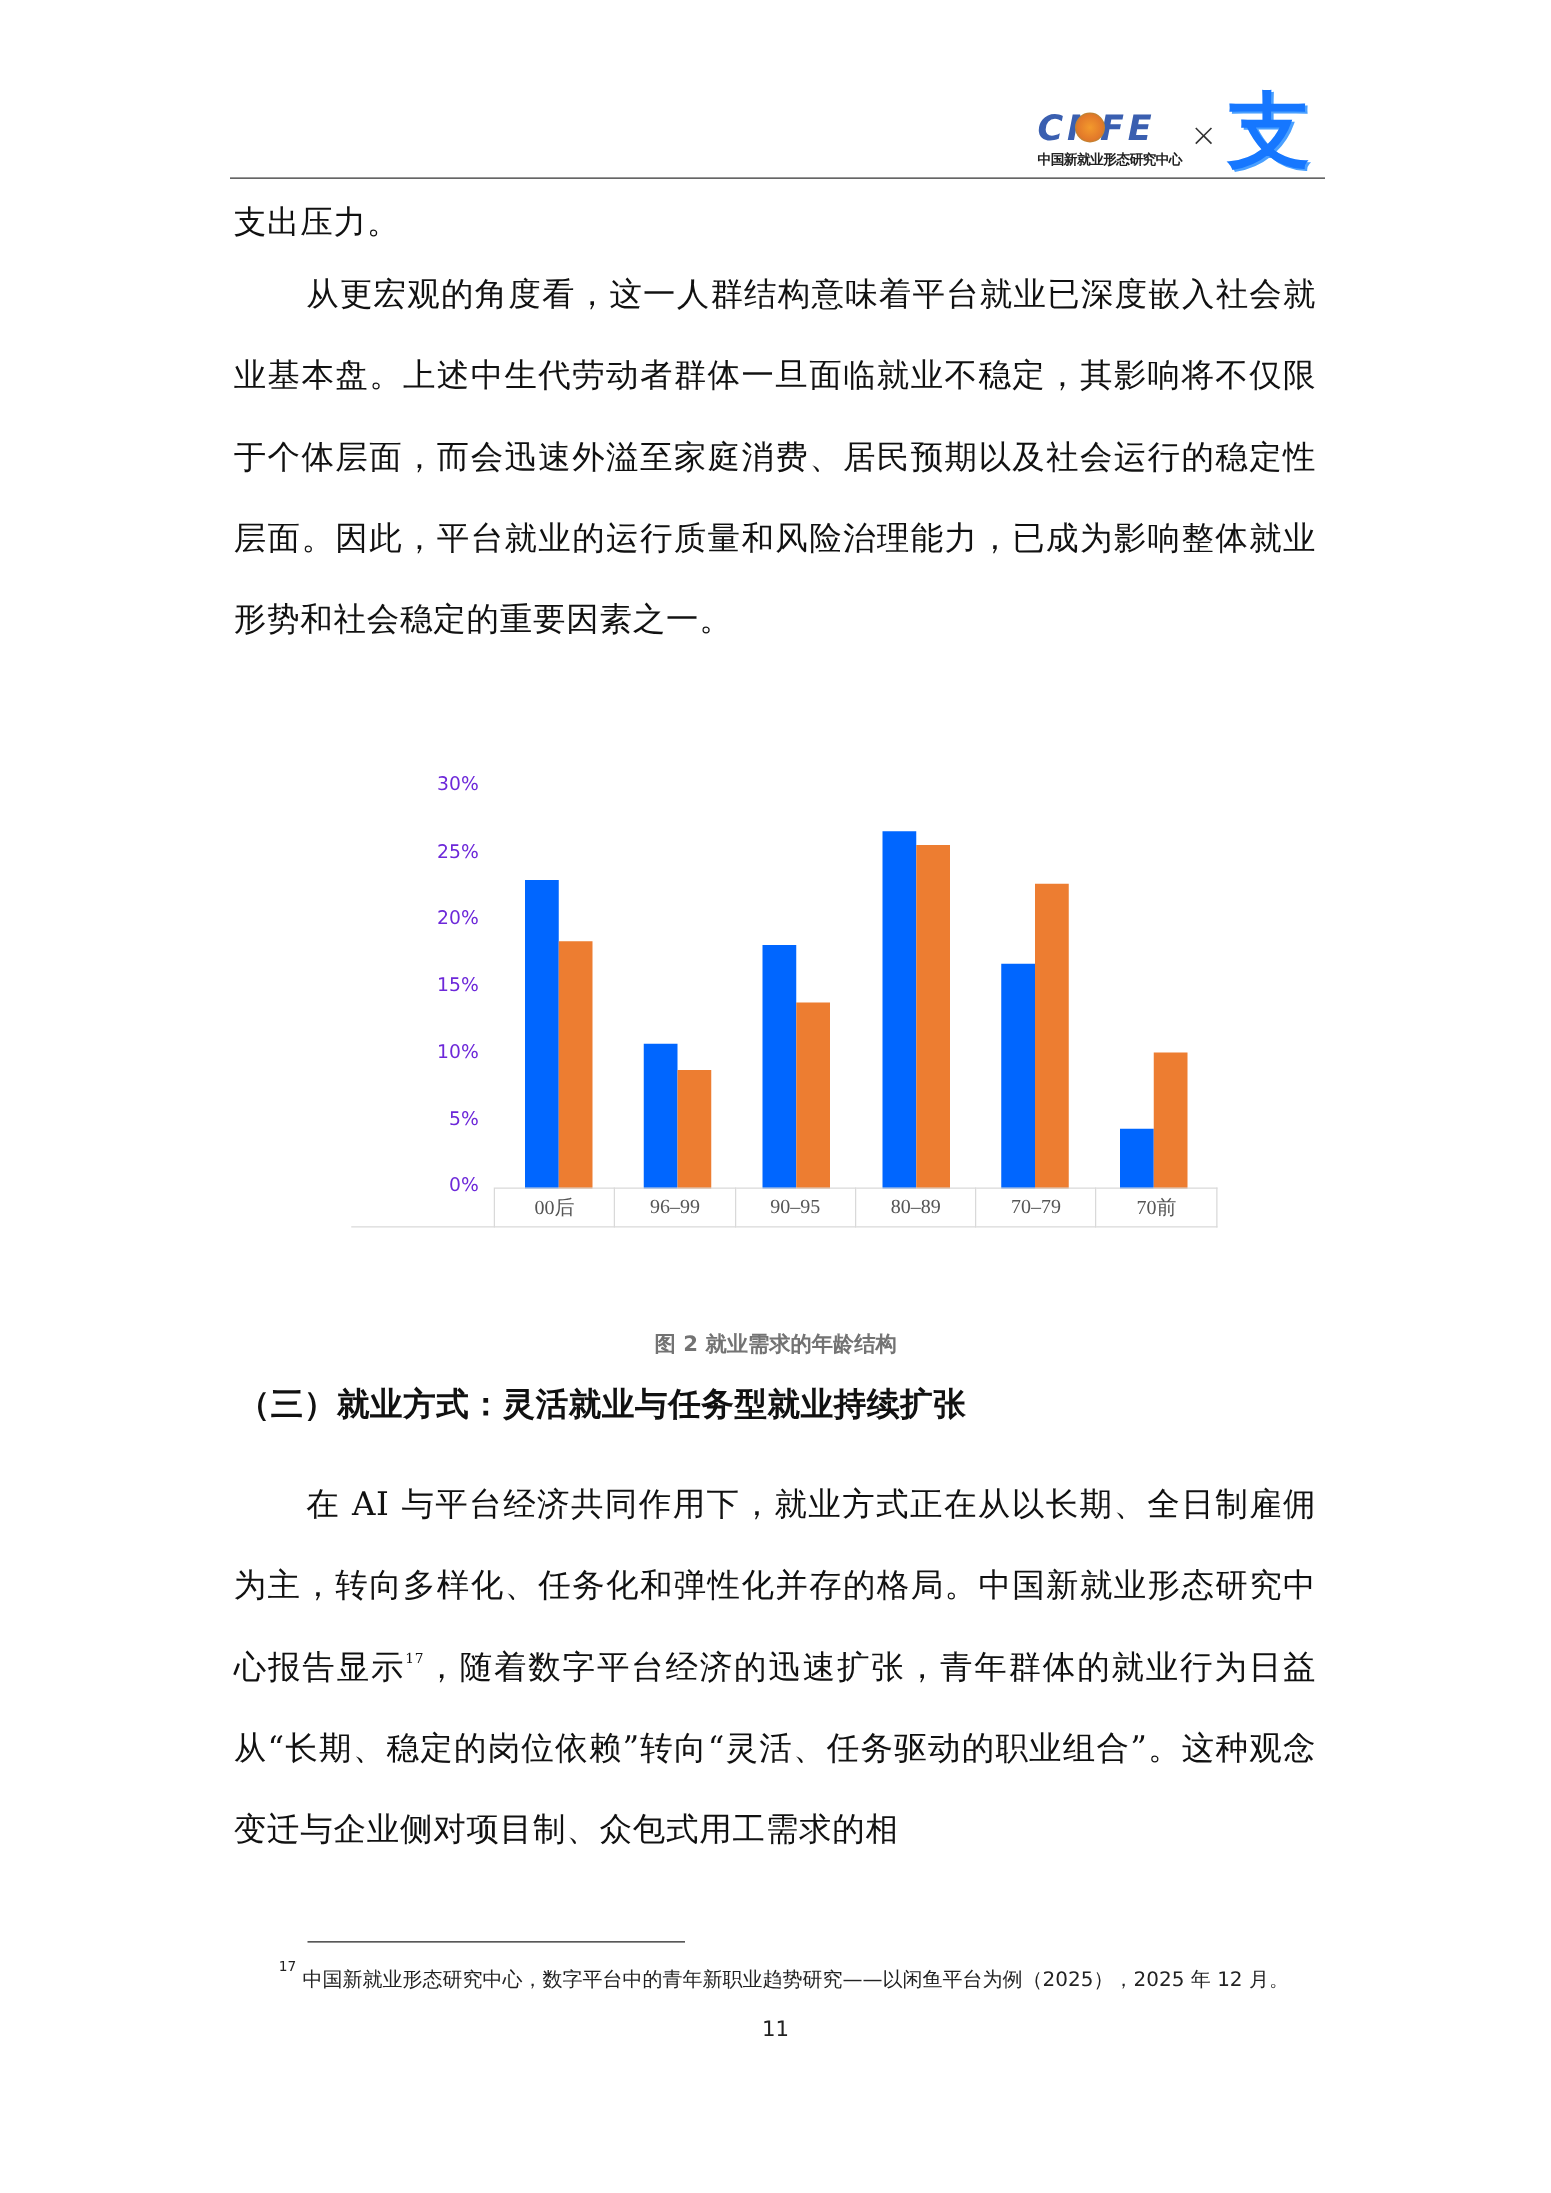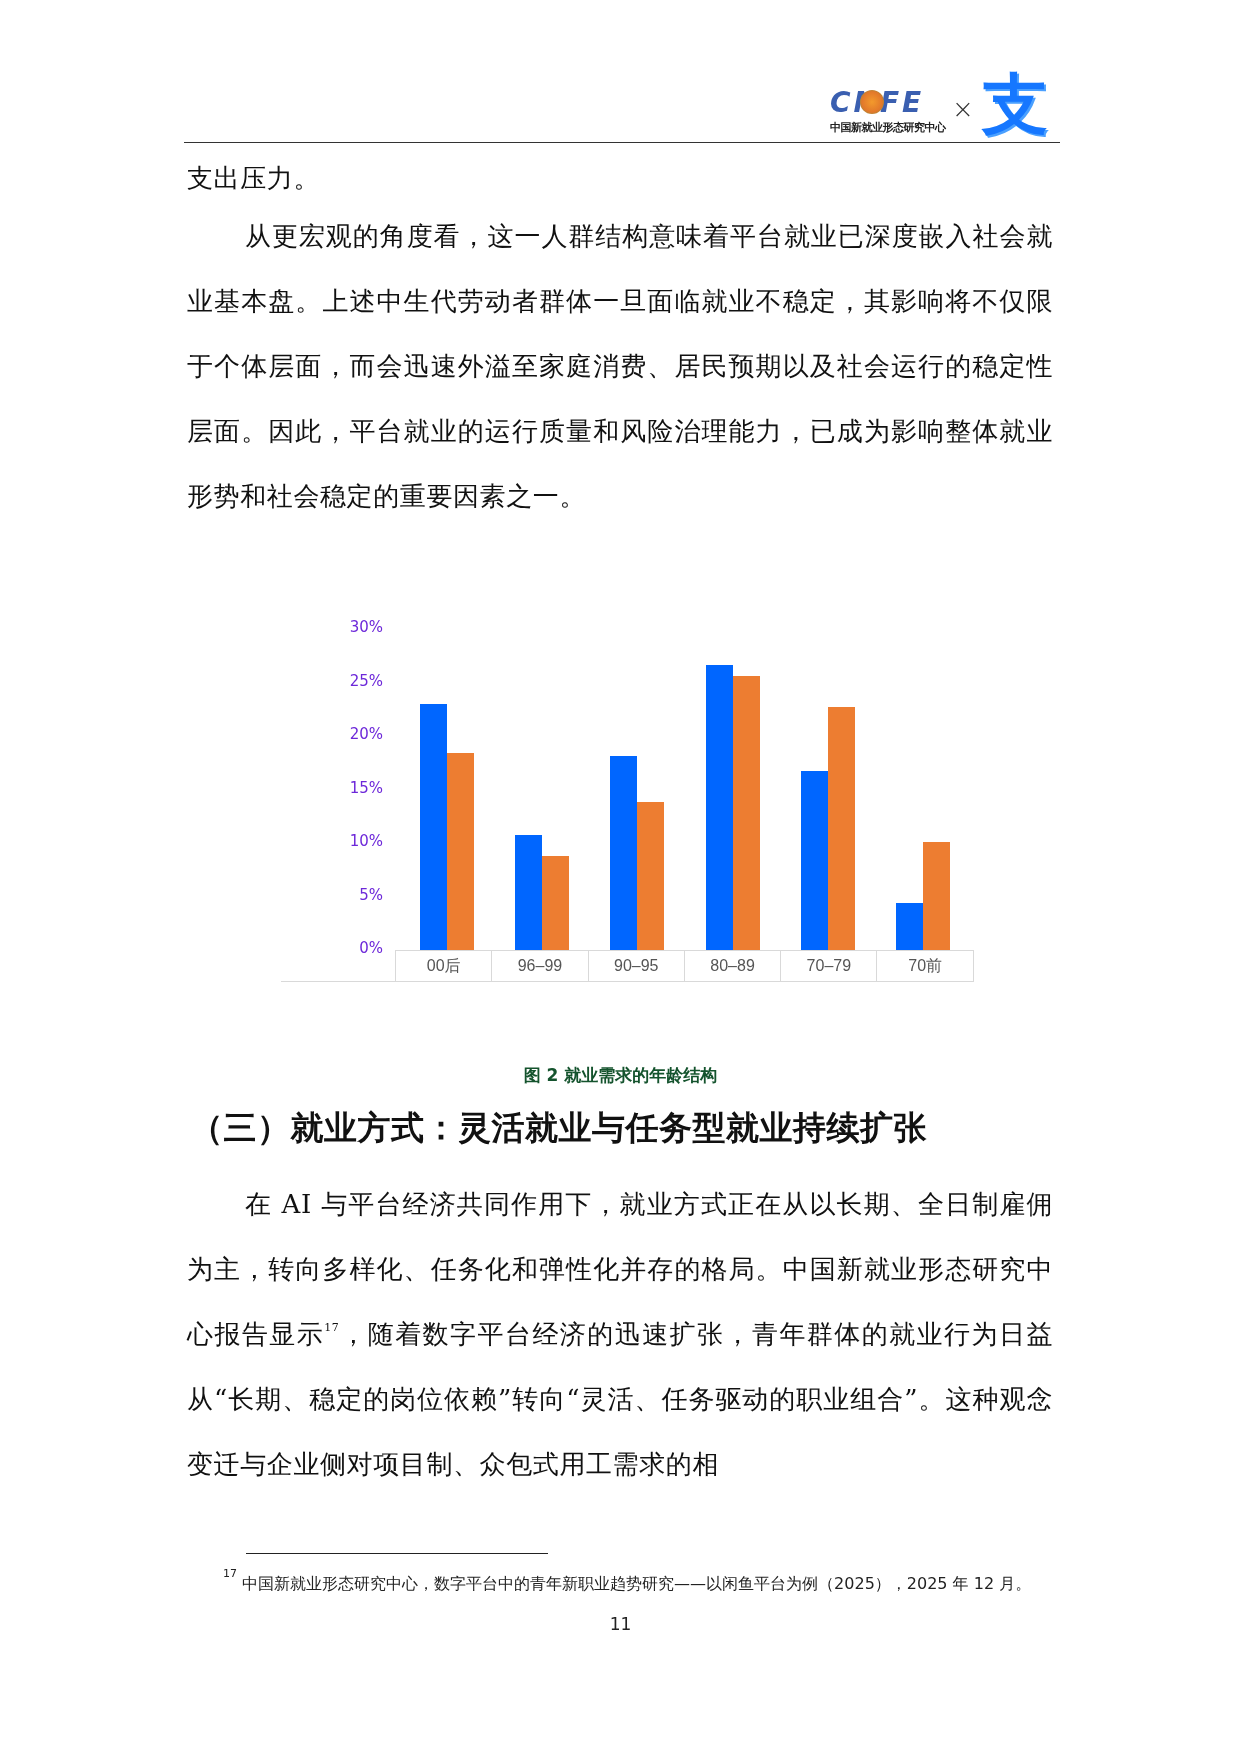--- a/index.html
+++ b/index.html
@@ -24,30 +24,30 @@
 
   .para { position: absolute; left: 187px; width: 866px; font-size: 26px; line-height: 65px;
           text-align: justify; text-align-last: left; letter-spacing: 0.6px; }
   .indent { text-indent: 58px; }
   sup { font-size: 11px; vertical-align: 12px; line-height: 0; }
 
   .chart { position: absolute; left: 0; top: 0; width: 1241px; height: 1060px; pointer-events: none; }
   .ytick { position: absolute; font-family: "DejaVu Sans", sans-serif; font-size: 15px; color: #6d28d9;
            width: 60px; text-align: right; }
   .bar { position: absolute; }
-  .dtable { position: absolute; border-collapse: collapse; font-family: Liberation Sans, sans-serif;
+  .dtable { position: absolute; border-collapse: collapse; font-family: Liberation Serif, serif;
             font-size: 16px; color: #555; padding-left: 36px; }
   .dtable td { border: 1.5px solid #d9d9d9; height: 30px; text-align: center; padding: 0; }
   .dtable td.legend-cell { text-align: left; padding-left: 6px; white-space: nowrap; color: #555; }
   .dtable td.blank { border-top: none; border-left: none; }
   .swatch { display: inline-block; width: 8px; height: 8px; margin-right: 5px; vertical-align: 3px; }
 
   .caption { position: absolute; left: 0; width: 1241px; top: 1064px; text-align: center;
-             font-family: "DejaVu Sans", sans-serif; font-weight: bold; font-size: 17px; color: #14532d; }
-  .section-heading { position: absolute; left: 190px; top: 1106px; font-size: 33px; font-weight: bold;
+             font-family: "DejaVu Sans", sans-serif; font-weight: bold; font-size: 17px; color: #737373; }
+  .section-heading { position: absolute; left: 190px; top: 1106px; font-size: 26px; font-weight: bold;
                      font-family: "DejaVu Sans", sans-serif; letter-spacing: 0.5px; }
   .fn-rule { position: absolute; left: 246px; top: 1553px; width: 302px; border-top: 1.5px solid #222; }
   .footnote { position: absolute; left: 187px; top: 1570px; width: 860px; font-size: 16px; line-height: 28px;
               font-family: "DejaVu Sans", sans-serif; color: #222; }
   .footnote .fn-first { text-indent: 36px; }
   .page-number { position: absolute; left: 0; width: 1241px; top: 1614px; text-align: center;
                  font-family: "DejaVu Sans", sans-serif; font-size: 17px; color: #222; }
 </style>
 </head>
 <body>

